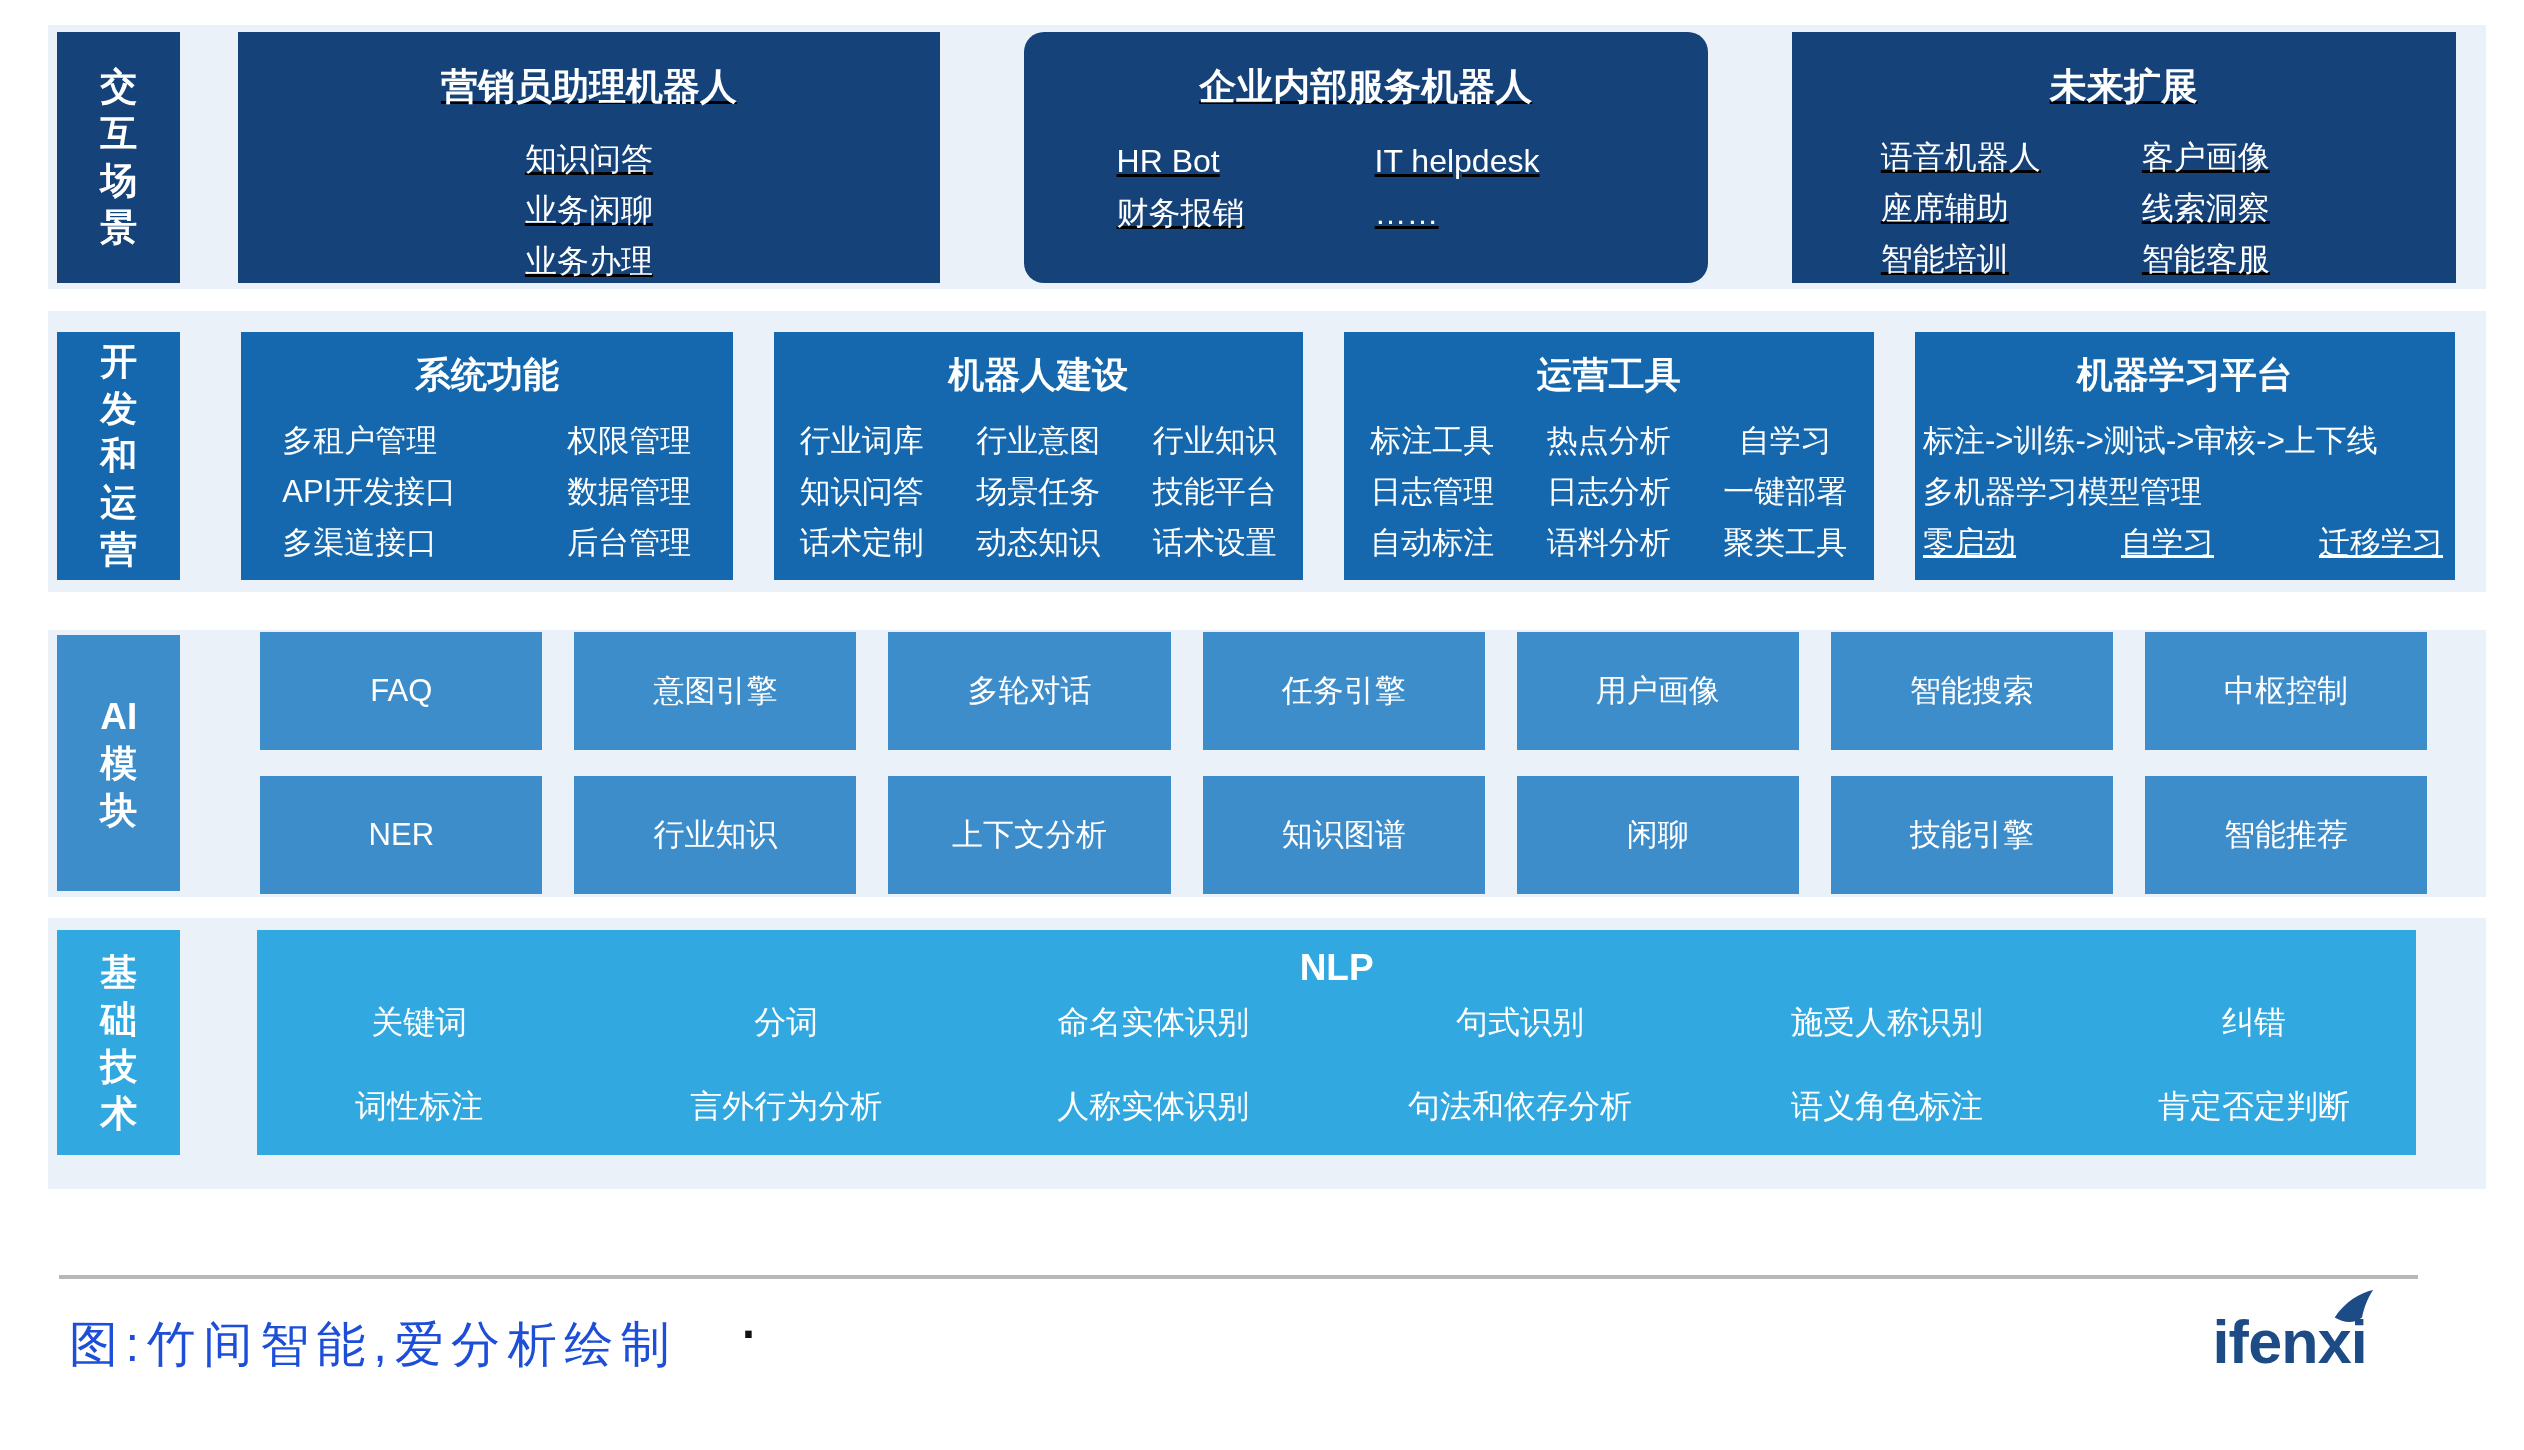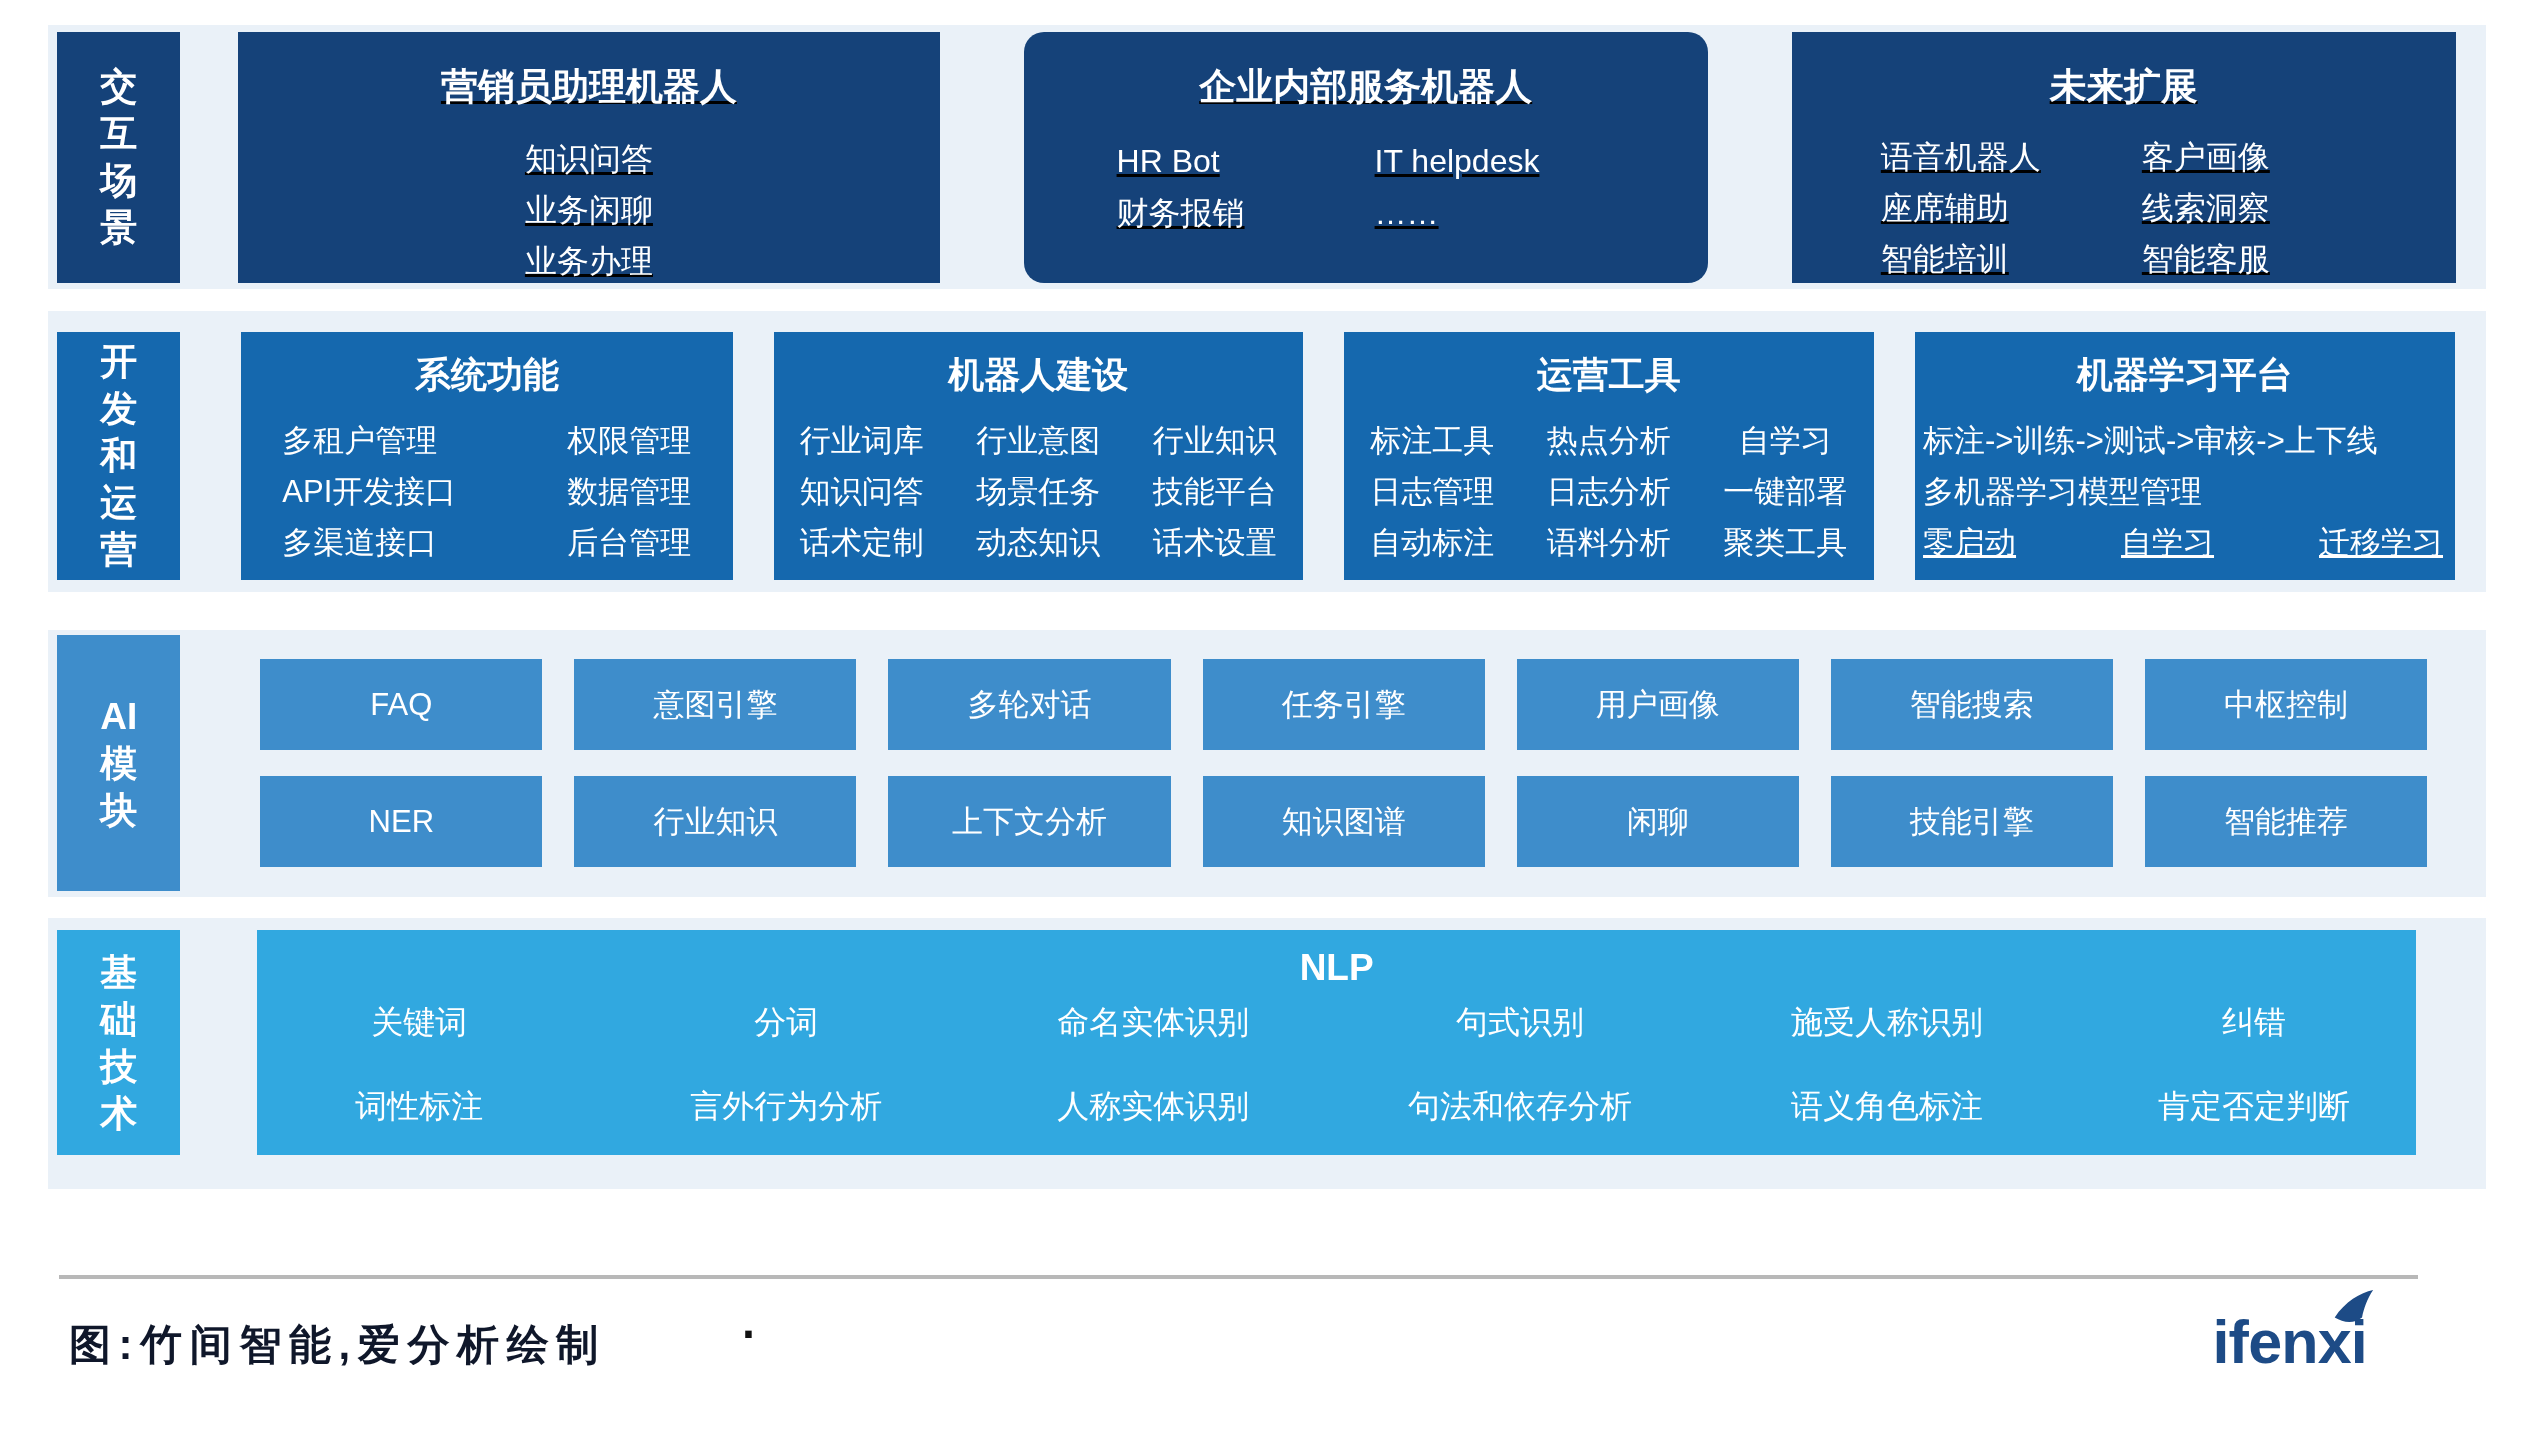--- a/index.html
+++ b/index.html
@@ -35,35 +35,35 @@
   .b2-grid2{display:grid; grid-template-columns:285px auto; margin:20.3px 0 0 41px; font-size:31px; line-height:51px;}
   .b2-grid3{display:grid; grid-template-columns:repeat(3,1fr); justify-items:center; margin-top:20.3px; font-size:31px; line-height:51px;}
   .b4rows{margin-top:20.3px; padding:0 12px 0 8.5px; font-size:31px; line-height:51px;}
   .b4spread{display:flex; justify-content:space-between;text-decoration:underline;}
 
   
   .band3{margin-top:38px; height:267px; padding:5.1px 59px 6.8px 9.3px;}
   .band3 .vlabel{background:var(--band3);}
   .b3-content{flex:1; margin-left:80px; align-self:center; display:grid;
               grid-template-columns:repeat(7,1fr); gap:26px 32px;}
-  .ai-cell{height:91px; background:var(--band3); color:var(--ink); font-size:31px;
+  .ai-cell{height:118px; background:var(--band3); color:var(--ink); font-size:31px;
            display:flex; align-items:center; justify-content:center;}
 
   
   .band4{margin-top:21px; height:271px; padding:12px 70px 34px 9.3px;}
   .band4 .vlabel{background:var(--band4);}
   .nlpbox{flex:1; margin-left:77px; background:var(--band4); color:var(--ink);}
   .nlp-title{text-align:center; font-size:37px; font-weight:bold; margin-top:17px; line-height:41px;}
   .nlp-grid{display:grid; grid-template-columns:repeat(6,1fr); row-gap:30.5px; margin-top:13.6px;
             font-size:32px; line-height:41px; justify-items:center;gap:43px;}
 
   
   .footer-line{margin:86px 0 0 59px; width:2359px; height:3.4px; background:#B8B8B8;}
   .footer{display:flex; justify-content:space-between; align-items:flex-start; margin:42px 158px 0 69px;}
-  .caption{font-size:42px; line-height:47px; letter-spacing:7.6px; color:#0f172a;font-weight:bold;}
+  .caption{font-size:49px; line-height:47px; letter-spacing:7.6px; color:#1d4ed8;}
   .stray{position:absolute; left:739px; top:1275px; font-size:68px; color:#111; letter-spacing:0;}
   .logo{position:relative; margin-top:-8.5px; font-size:61px; line-height:61px; font-weight:bold;
         color:#1D4B86; letter-spacing:-0.8px;}
   .logo-arrow{position:absolute; top:-22px; right:-6.8px; width:41px; height:36px;}
 </style>
 </head>
 <body>
 
 <div class="page">
 

